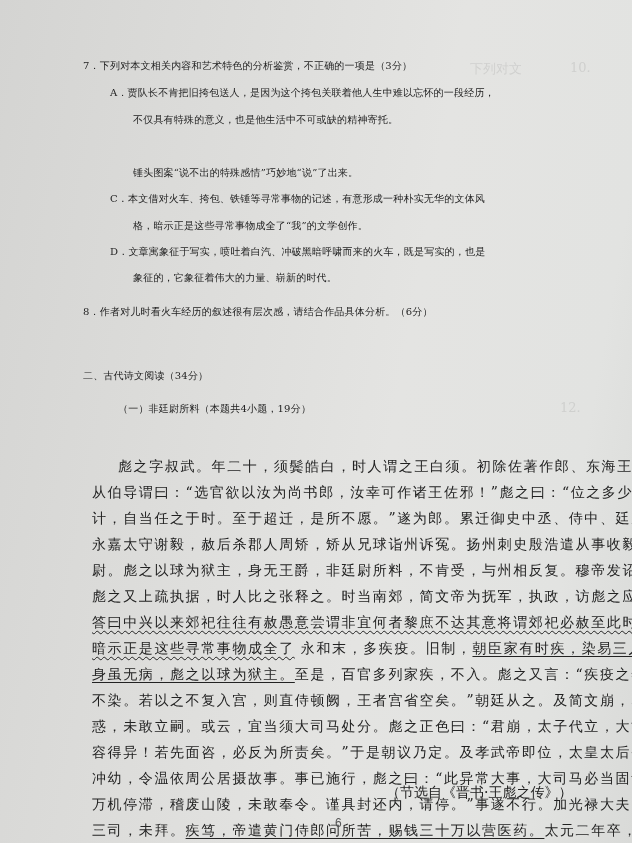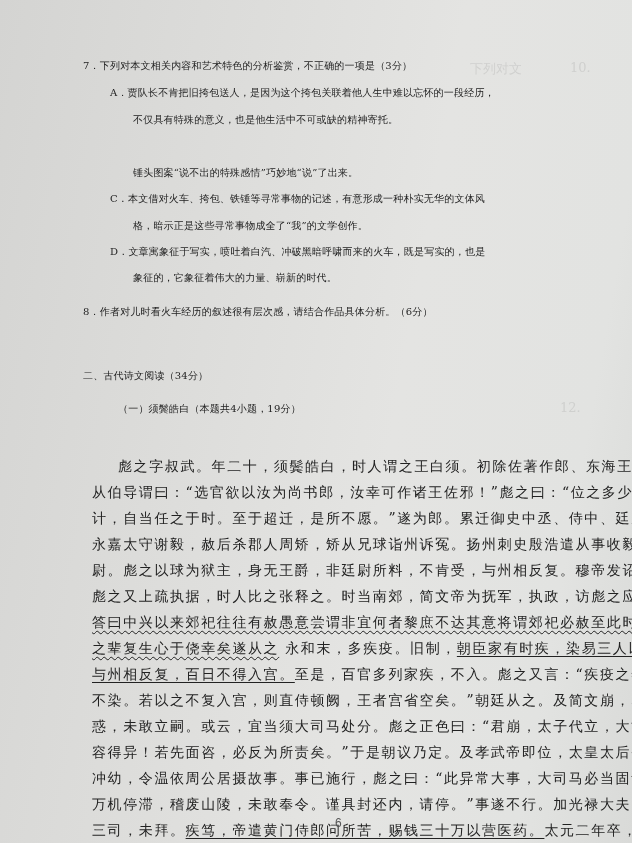--- a/index.html
+++ b/index.html
@@ -47,35 +47,36 @@
   <div class="line optcont" style="top:110px;">不仅具有特殊的意义，也是他生活中不可或缺的精神寄托。</div>
   <div class="line optcont" style="top:163px;">锤头图案“说不出的特殊感情”巧妙地“说”了出来。</div>
   <div class="line opt" style="top:189px;">C．本文借对火车、挎包、铁锤等寻常事物的记述，有意形成一种朴实无华的文体风</div>
   <div class="line optcont" style="top:216px;">格，暗示正是这些寻常事物成全了“我”的文学创作。</div>
   <div class="line opt" style="top:242px;">D．文章寓象征于写实，喷吐着白汽、冲破黑暗呼啸而来的火车，既是写实的，也是</div>
   <div class="line optcont" style="top:268px;">象征的，它象征着伟大的力量、崭新的时代。</div>
 
   <div class="line q" style="top:302px;text-align:center;">8．作者对儿时看火车经历的叙述很有层次感，请结合作品具体分析。（6分）</div>
 
   <div class="line sec" style="top:366px;">二、古代诗文阅读（34分）</div>
-  <div class="line sub" style="top:399px;">（一）须鬓皓白（本题共4小题，19分）</div>
+  <div class="line sub" style="top:399px;">（一）非廷尉所料（本题共4小题，19分）</div>
 
   <div id="passage">
       <div class="line classical para-first" style="top: 456px;"><span>彪之字叔武。年二十，须鬓皓白，时人谓之王白须。初除佐著作郎、东海王文学。</span></div>
       <div class="line classical para" style="top: 482px;"><span>从伯导谓曰：“选官欲以汝为尚书郎，汝幸可作诸王佐邪！”彪之曰：“位之多少既不足</span></div>
       <div class="line classical para" style="top: 508px;"><span>计，自当任之于时。至于超迁，是所不愿。”遂为郎。累迁御史中丞、侍中、廷尉。时</span></div>
       <div class="line classical para" style="top: 534px;"><span>永嘉太守谢毅，赦后杀郡人周矫，矫从兄球诣州诉冤。扬州刺史殷浩遣从事收毅，付廷</span></div>
       <div class="line classical para" style="top: 560px;"><span>尉。彪之以球为狱主，身无王爵，非廷尉所料，不肯受，与州相反复。穆帝发诏令受之。</span></div>
       <div class="line classical para" style="top: 586px;"><span>彪之又上疏执据，时人比之张释之。时当南郊，简文帝为抚军，执政，访彪之应有赦不。</span></div>
       <div class="line classical para" style="top: 612px;"><span class="ul-wavy">答曰中兴以来郊祀往往有赦愚意尝谓非宜何者黎庶不达其意将谓郊祀必赦至此时凶愚</span></div>
-      <div class="line classical para" style="top: 638px;"><span class="ul-wavy">之辈复生心于侥幸矣遂从之</span><span> 永和末，多疾疫。旧制，</span><span class="ul">朝臣家有时疾，染易三人以上者，</span></div>
-      <div class="line classical para" style="top: 664px;"><span class="ul">与州相反复，百日不得入宫。</span><span>至是，百官多列家疾，不入。彪之又言：“疾疫之年，家无</span></div>
+      <div class="line classical para" style="top: 638px;"><span class="ul-wavy">暗示正是这些寻常事物成全了</span><span> 永和末，多疾疫。旧制，</span><span class="ul">朝臣家有时疾，染易三人以上者，</span></div>
+      <div class="line classical para" style="top: 664px;"><span class="ul">身虽无病，彪之以球为狱主。</span><span>至是，百官多列家疾，不入。彪之又言：“疾疫之年，家无</span></div>
       <div class="line classical para" style="top: 690px;"><span>不染。若以之不复入宫，则直侍顿阙，王者宫省空矣。”朝廷从之。及简文崩，群臣疑</span></div>
       <div class="line classical para" style="top: 716px;"><span>惑，未敢立嗣。或云，宜当须大司马处分。彪之正色曰：“君崩，太子代立，大司马何</span></div>
       <div class="line classical para" style="top: 742px;"><span>容得异！若先面咨，必反为所责矣。”于是朝议乃定。及孝武帝即位，太皇太后令以帝</span></div>
       <div class="line classical para" style="top: 768px;"><span>冲幼，令温依周公居摄故事。事已施行，彪之曰：“此异常大事，大司马必当固让，使</span></div>
       <div class="line classical para" style="top: 794px;"><span>万机停滞，稽废山陵，未敢奉令。谨具封还内，请停。”事遂不行。加光禄大夫、仪同</span></div>
       <div class="line classical para" style="top: 820px;"><span>三司，未拜。</span><span class="ul">疾笃，帝遣黄门侍郎问所苦，赐钱三十万以营医药。</span><span>太元二年卒，年七十</span></div>
     </div>
 
+  <div class="source">（节选自《晋书·王彪之传》）</div>
   <div class="pagenum">6</div>
   <div class="watermark">头条 @老罗观世界</div>
 </div>
 
 </body></html>

